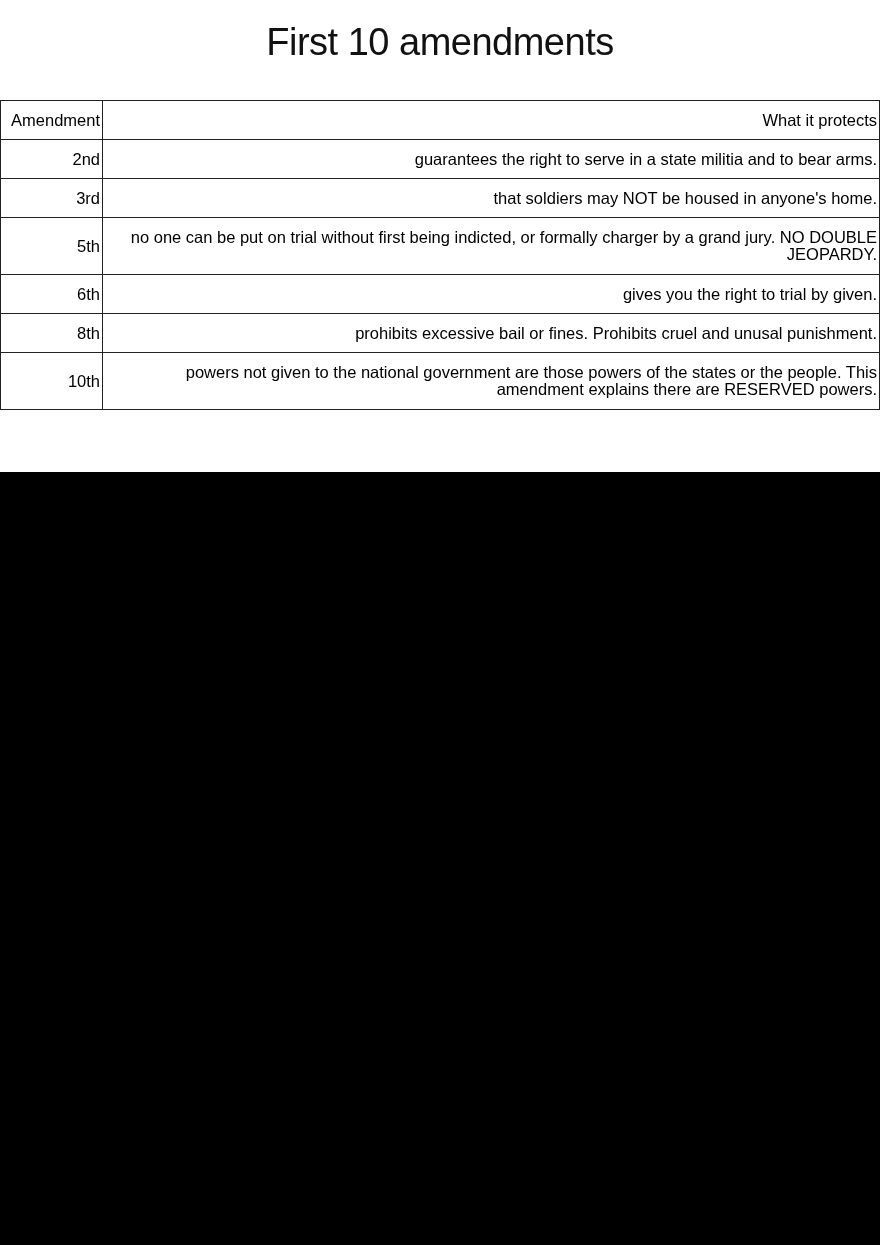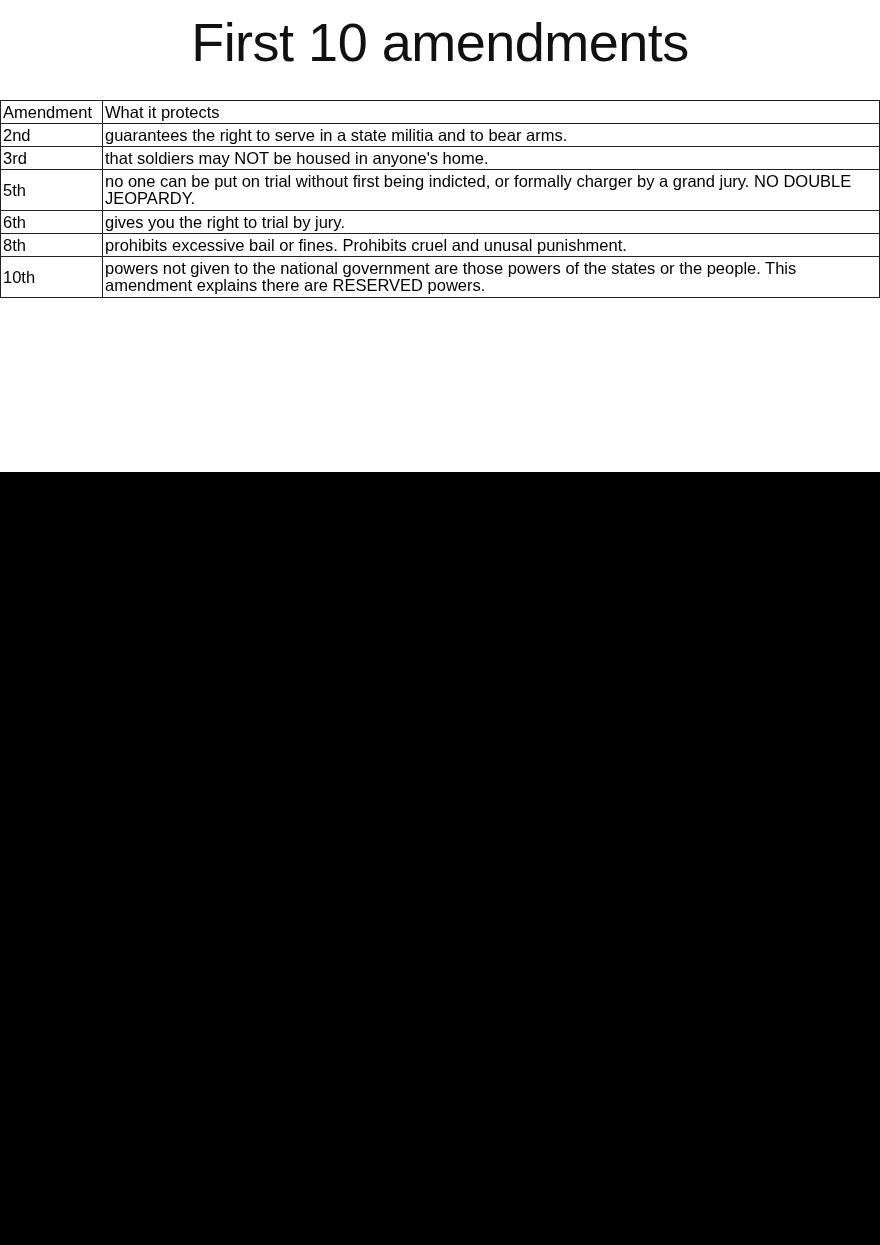--- a/index.html
+++ b/index.html
@@ -21,40 +21,40 @@
       width: 880px;
       height: 472px;
       background: #fff;
     }
     .title {
       position: absolute;
       top: 8px;
       left: 0;
       width: 880px;
       text-align: center;
-      font-size: 54px;
+      font-size: 38px;
       font-weight: 300;
       letter-spacing: -0.5px;
       line-height: 68px;
       color: #111;
       margin: 0;
     }
     table.amend {
       position: absolute;
       left: 0;
       top: 100px;
       width: 880px;
       border-collapse: collapse;
       table-layout: fixed;
       font-size: 16.5px;
     }
     table.amend td, table.amend th {
       border: 1px solid #222;
-      padding: 0 2px;
-      text-align: left;
+      padding: 8px 2px;
+      text-align: right;
       vertical-align: middle;
       font-weight: normal;
       line-height: 17px;
     }
     table.amend col.c1 { width: 102px; }
     table.amend tr.single td, table.amend tr.single th { height: 22px; }
     table.amend tr.double td { height: 40px; margin-left: 35px; }
     table.amend td.desc { vertical-align: middle; }
     .black {
       position: absolute;
@@ -90,21 +90,21 @@
       <tr class="single">
         <td>3rd</td>
         <td class="desc">that soldiers may NOT be housed in anyone's home.</td>
       </tr>
       <tr class="double">
         <td>5th</td>
         <td class="desc">no one can be put on trial without first being indicted, or formally charger by a grand jury. NO DOUBLE JEOPARDY.</td>
       </tr>
       <tr class="single">
         <td>6th</td>
-        <td class="desc">gives you the right to trial by jury.</td>
+        <td class="desc">gives you the right to trial by given.</td>
       </tr>
       <tr class="single">
         <td>8th</td>
         <td class="desc">prohibits excessive bail or fines. Prohibits cruel and unusal punishment.</td>
       </tr>
       <tr class="double">
         <td>10th</td>
         <td class="desc">powers not given to the national government are those powers of the states or the people. This amendment explains there are RESERVED powers.</td>
       </tr>
     </tbody>

